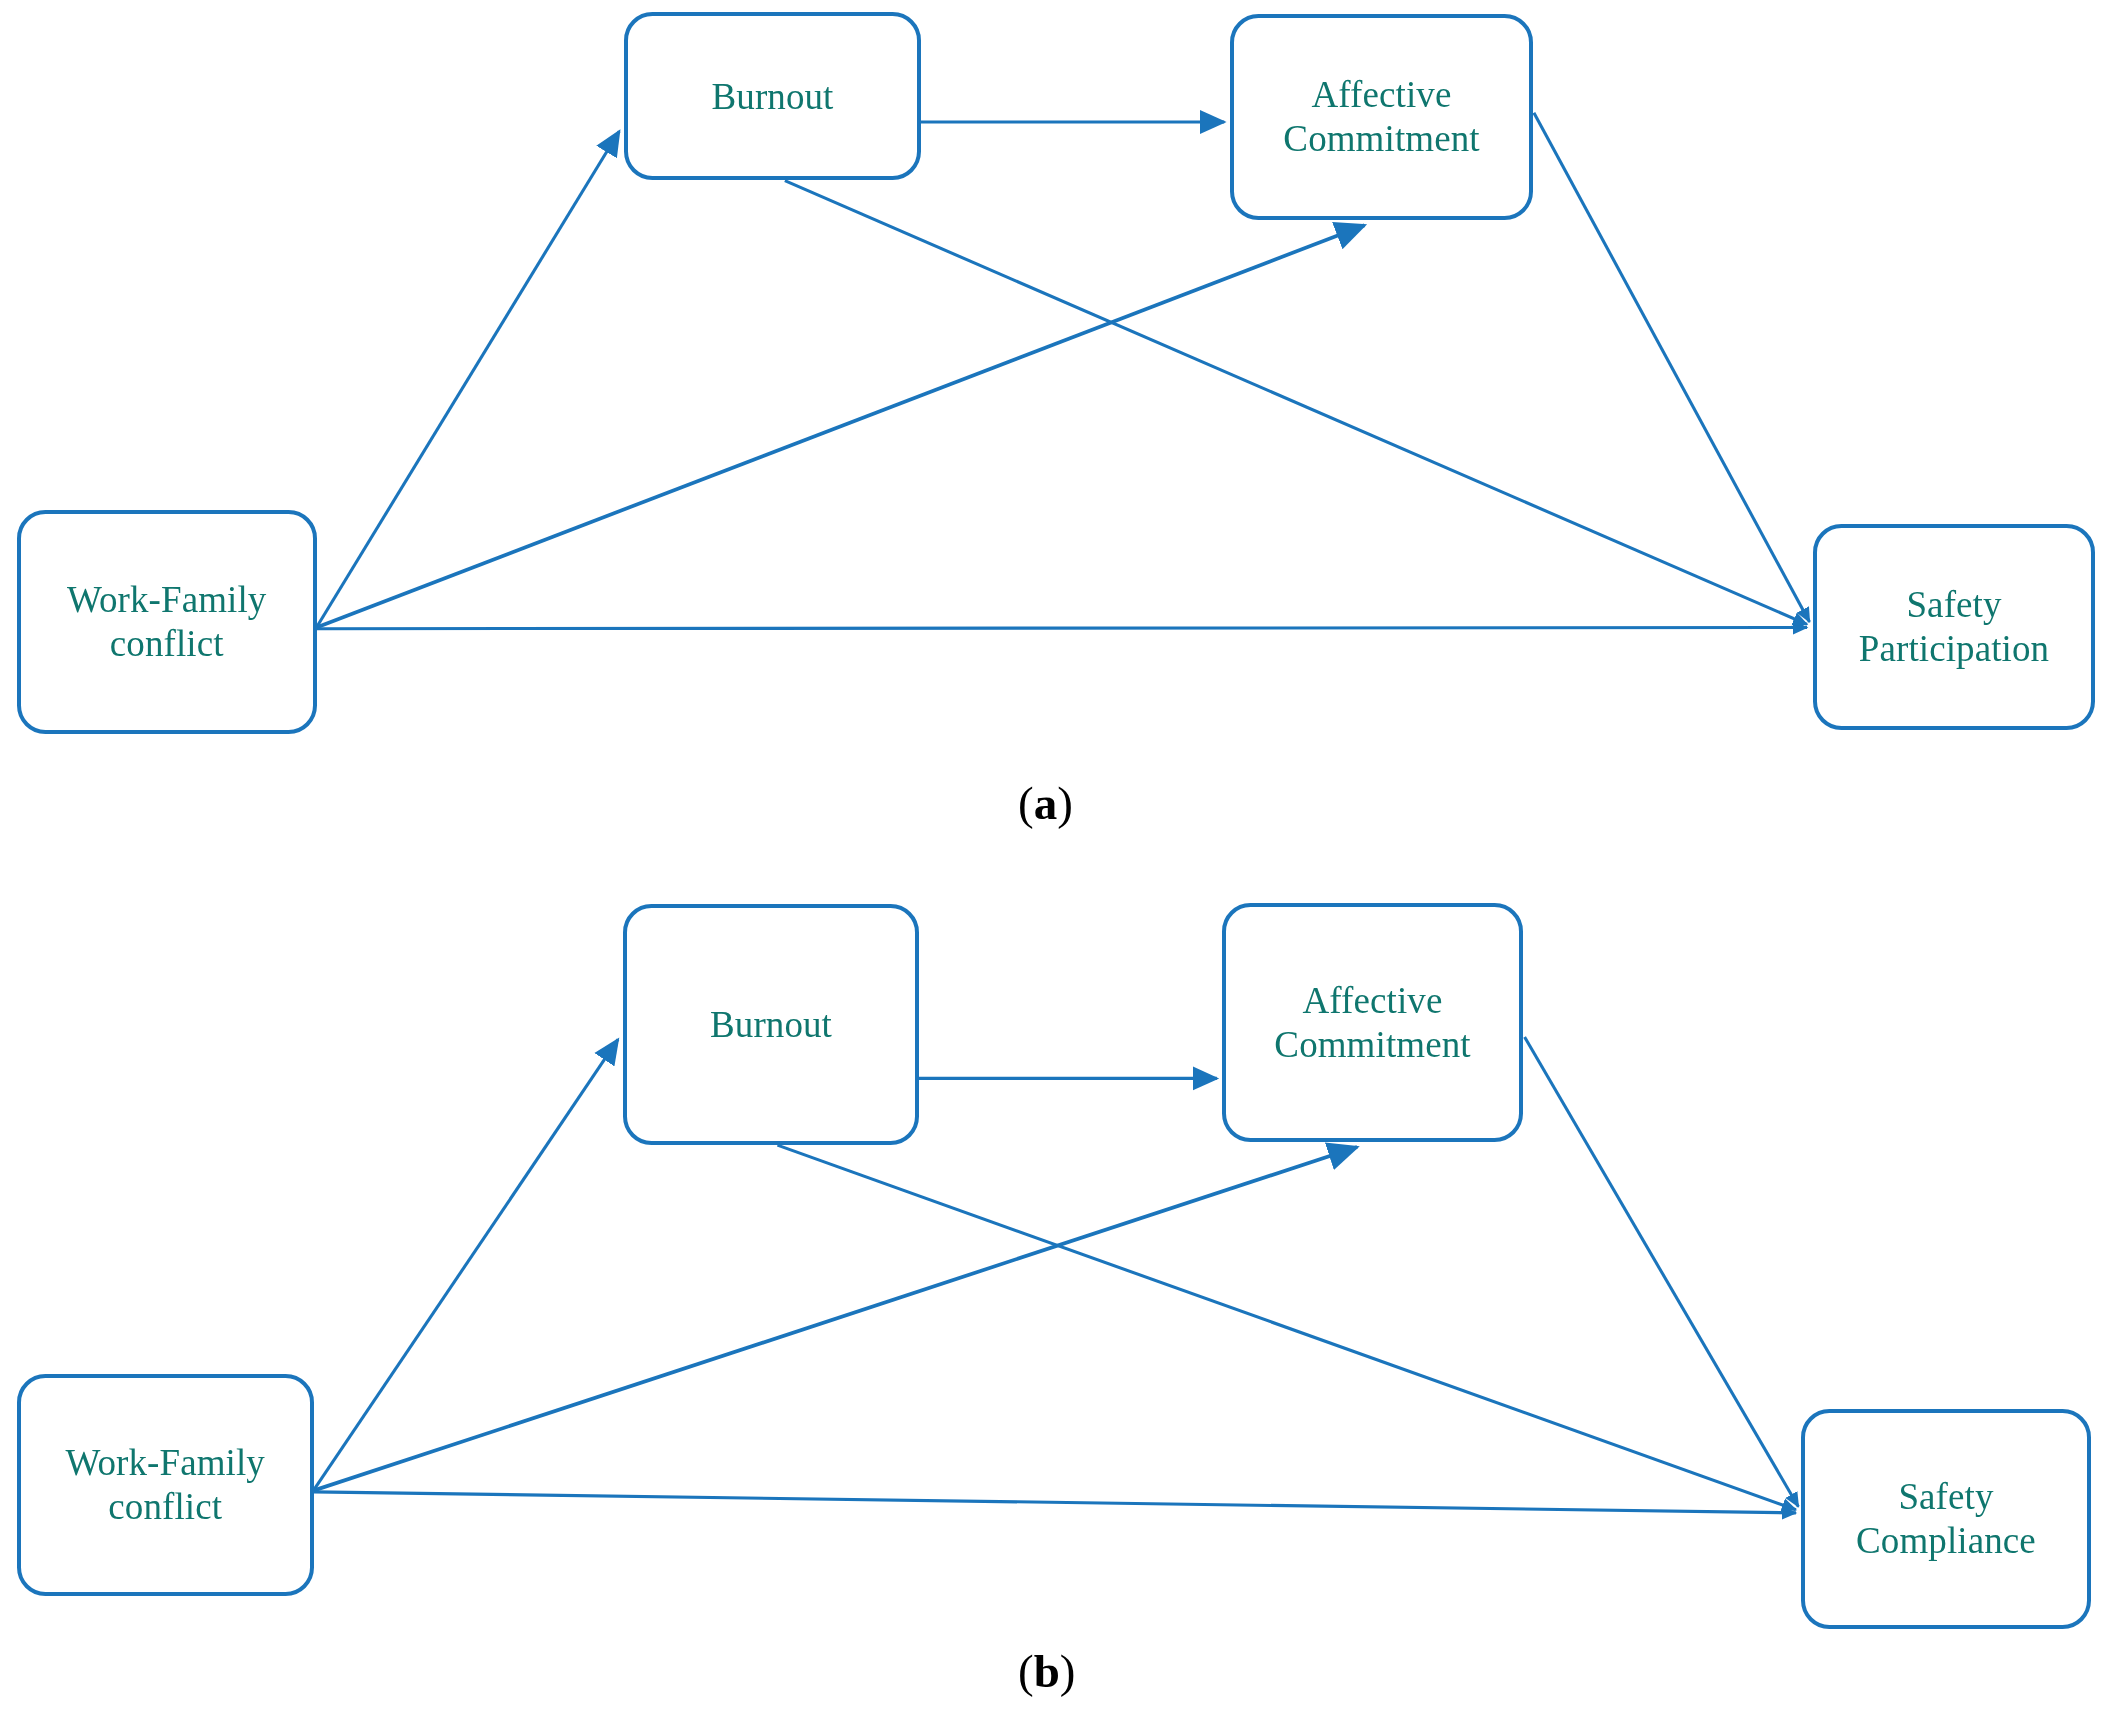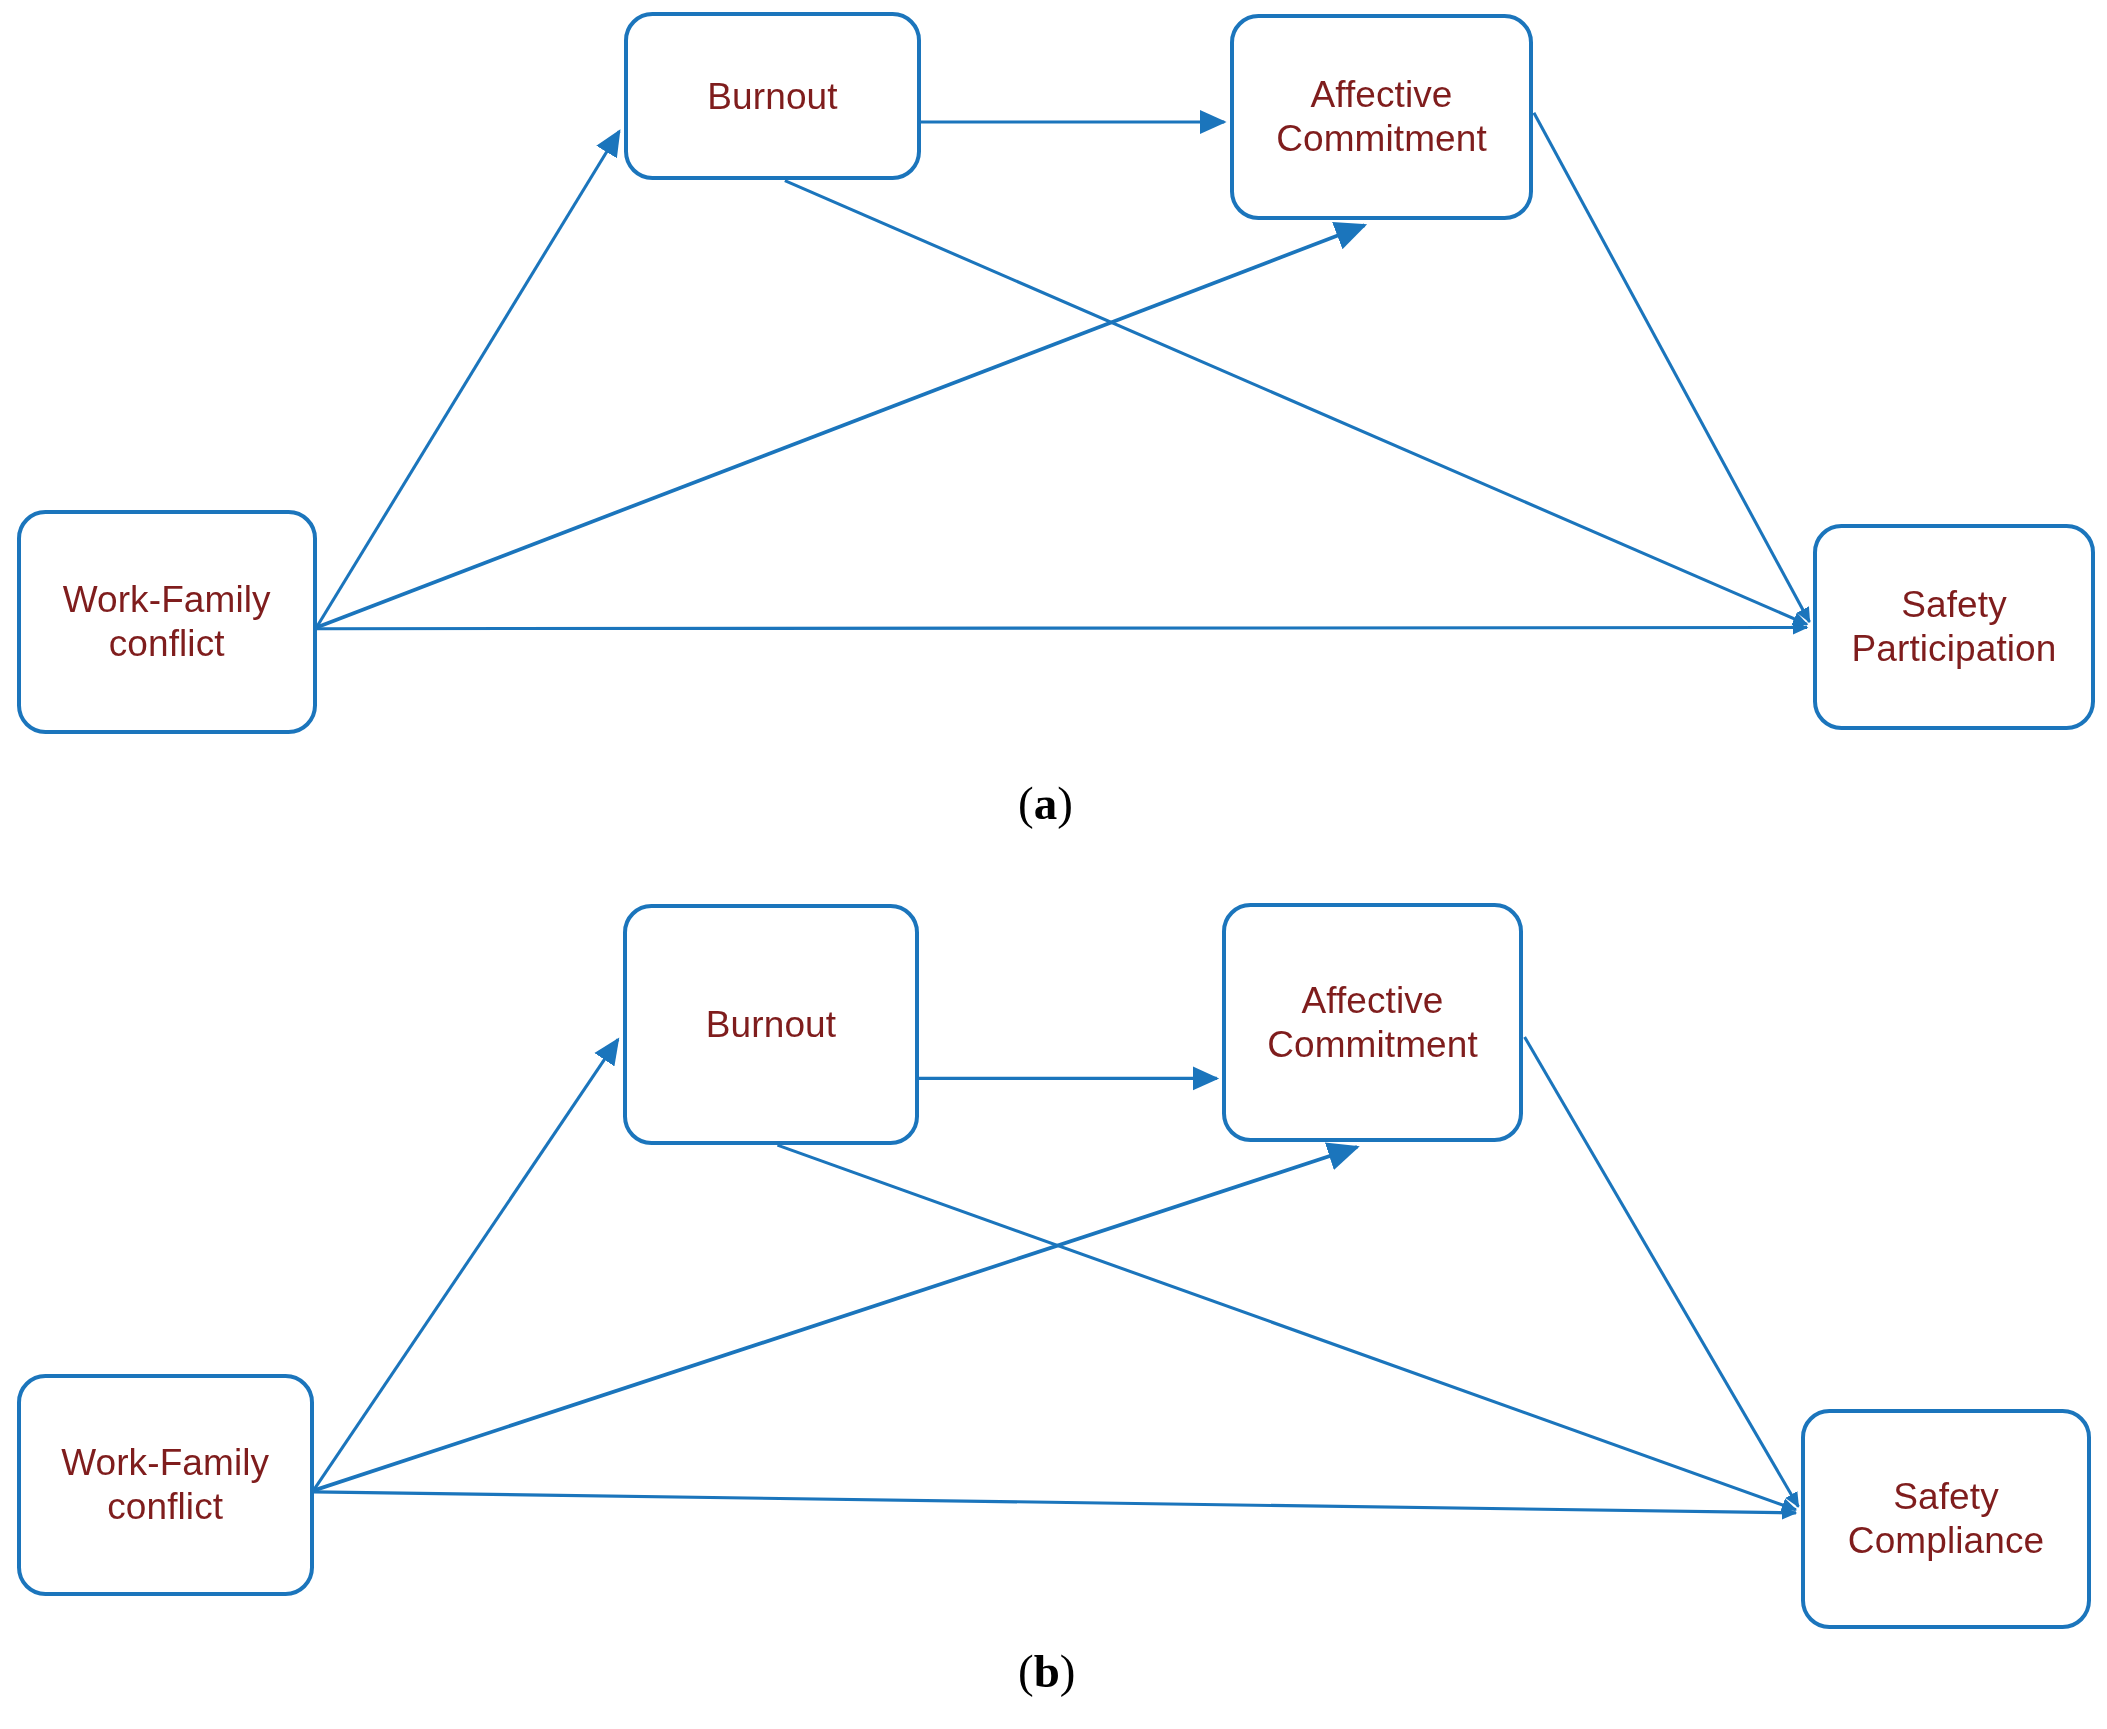--- a/index.html
+++ b/index.html
@@ -45,24 +45,24 @@
     border: 4.3px solid #1b75bc;
     border-radius: 28.4px;
     background: #ffffff;
     display: flex;
     align-items: center;
     justify-content: center;
     text-align: center;
     z-index: 5;
   }
   .node-label {
-    font-family: Liberation Sans, sans-serif;
+    font-family: Liberation Serif, serif;
     font-size: 37px;
     line-height: 1.18;
-    color: #7f1d1d;
+    color: #0f766e;
     letter-spacing: 0.1px;
     white-space: pre-line;
     padding: 0 5px;
   }
 
   
   #a-burnout      { left: 624px; top: 12.4px;  width: 297px; height: 168px; }
   #a-affective    { left: 1230px; top: 13.6px;  width: 303px; height: 206px; }
   #a-wfc          { left: 16.7px;   top: 510px; width: 300px; height: 224px; }
   #a-outcome      { left: 1813px; top: 524px; width: 282px; height: 206px; }

